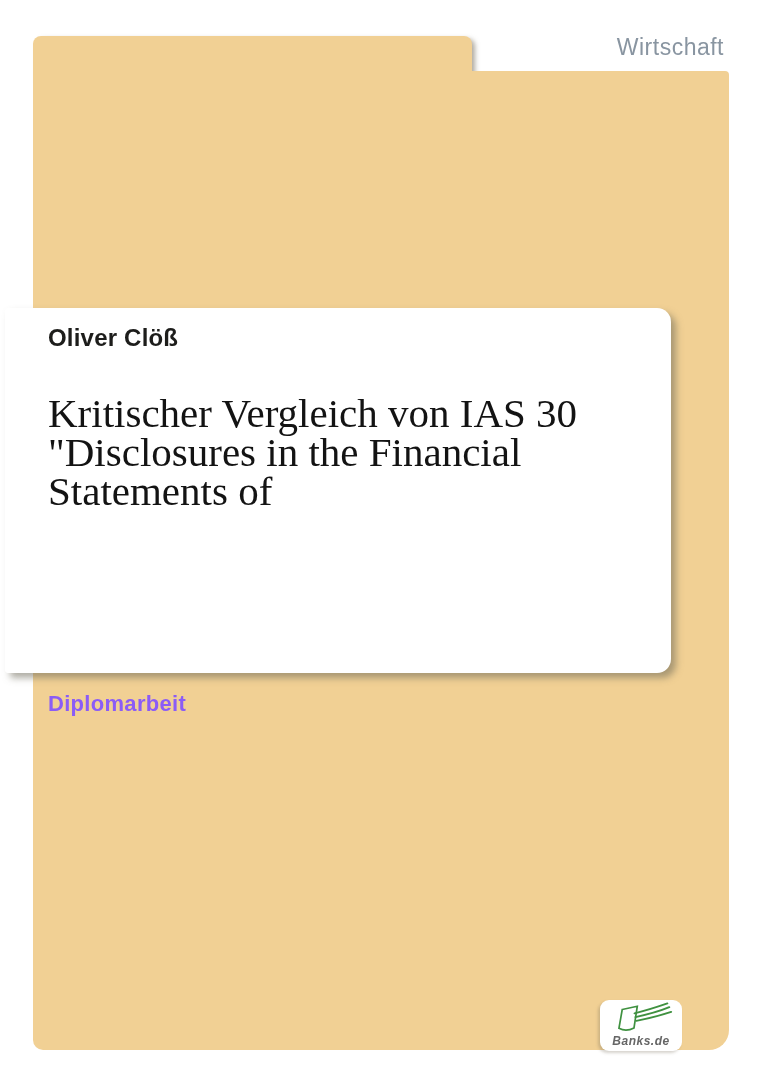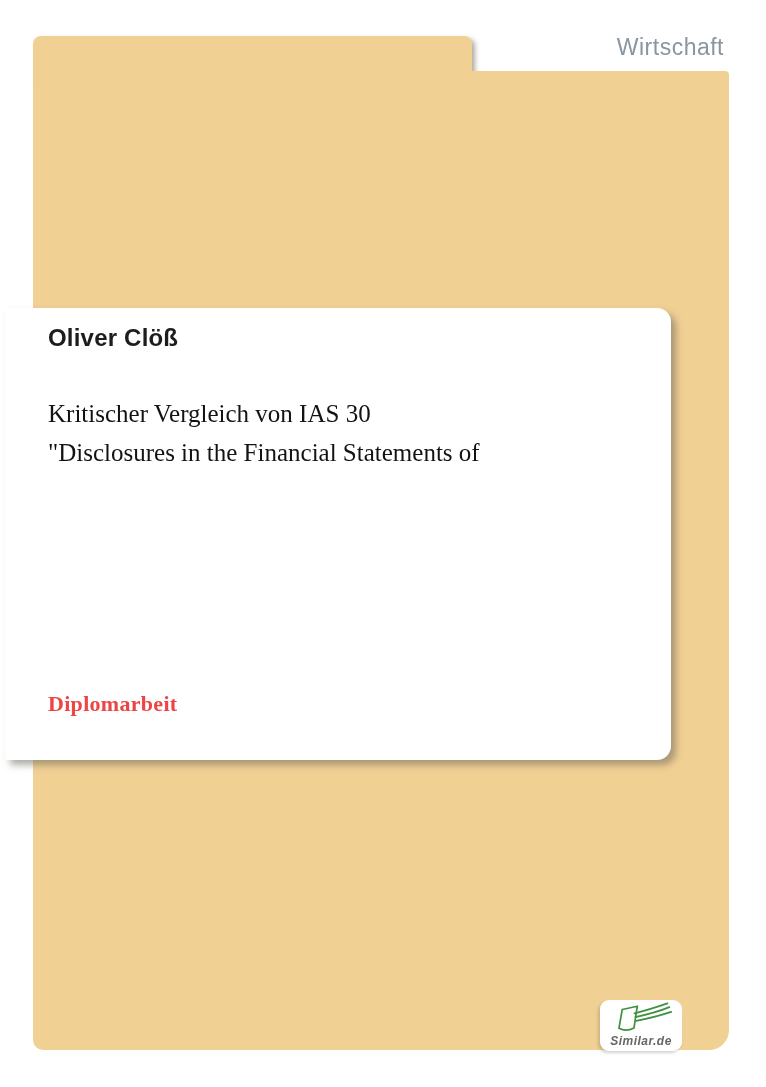--- a/index.html
+++ b/index.html
@@ -40,52 +40,51 @@
     top: 34px; right: 42px;
     font-size: 23px;
     letter-spacing: 0.5px;
     color: #8995a1;
   }
 
   
   .title-card {
     position: absolute;
     left: 5px; top: 308px;
-    width: 666px; height: 452px;
+    width: 666px; height: 365px;
     background: #ffffff;
     border-radius: 3px 14px 14px 3px;
     box-shadow: 5px 5px 7px rgba(110, 105, 90, 0.55);
   }
 
   .author {
     position: absolute;
     left: 43px; top: 16px;
     font-size: 24px;
     font-weight: bold;
     color: #1d1d1b;
     letter-spacing: 0.2px;
   }
 
   .book-title {
     position: absolute;
     left: 43px; top: 86px;
     font-family: "Liberation Serif", serif;
-    font-size: 25px;
+    font-size: 41px;
     line-height: 39px;
     color: #131313;
   }
 
   .doc-type {
     position: absolute;
     left: 48px; top: 691px;
     font-size: 22px;
     font-weight: bold;
-    color: #ef4444;
+    color: #8b5cf6;
     letter-spacing: 0.3px;
-    font-family: Liberation Serif, serif;
   }
 
   
   .logo-badge {
     position: absolute;
     left: 600px; top: 1000px;
     width: 82px; height: 51px;
     background: #ffffff;
     border-radius: 9px;
     box-shadow: -2px 2px 3px rgba(120, 110, 90, 0.3);
@@ -128,16 +127,16 @@
 
   <div class="logo-badge">
     <svg class="logo-icon" viewBox="0 0 64 34" xmlns="http://www.w3.org/2000/svg">
       <g fill="none" stroke="#3f9140" stroke-linecap="round">
         <path d="M11 8 L27 4.5 L23.5 27.5 C18 30.5 11.5 30 7.5 28 Z" stroke-width="1.8" fill="#ffffff"></path>
         <path d="M24 12 C 35 9.5, 46 6, 59 1.5" stroke-width="2"></path>
         <path d="M25 16 C 37 13.5, 49 10.5, 61 5.5" stroke-width="2"></path>
         <path d="M26 20 C 39 17.5, 51 14.5, 63 10.5" stroke-width="2"></path>
       </g>
     </svg>
-    <div class="logo-text">Similar.de</div>
+    <div class="logo-text">Banks.de</div>
   </div>
 
 </div>
 
 </body></html>

